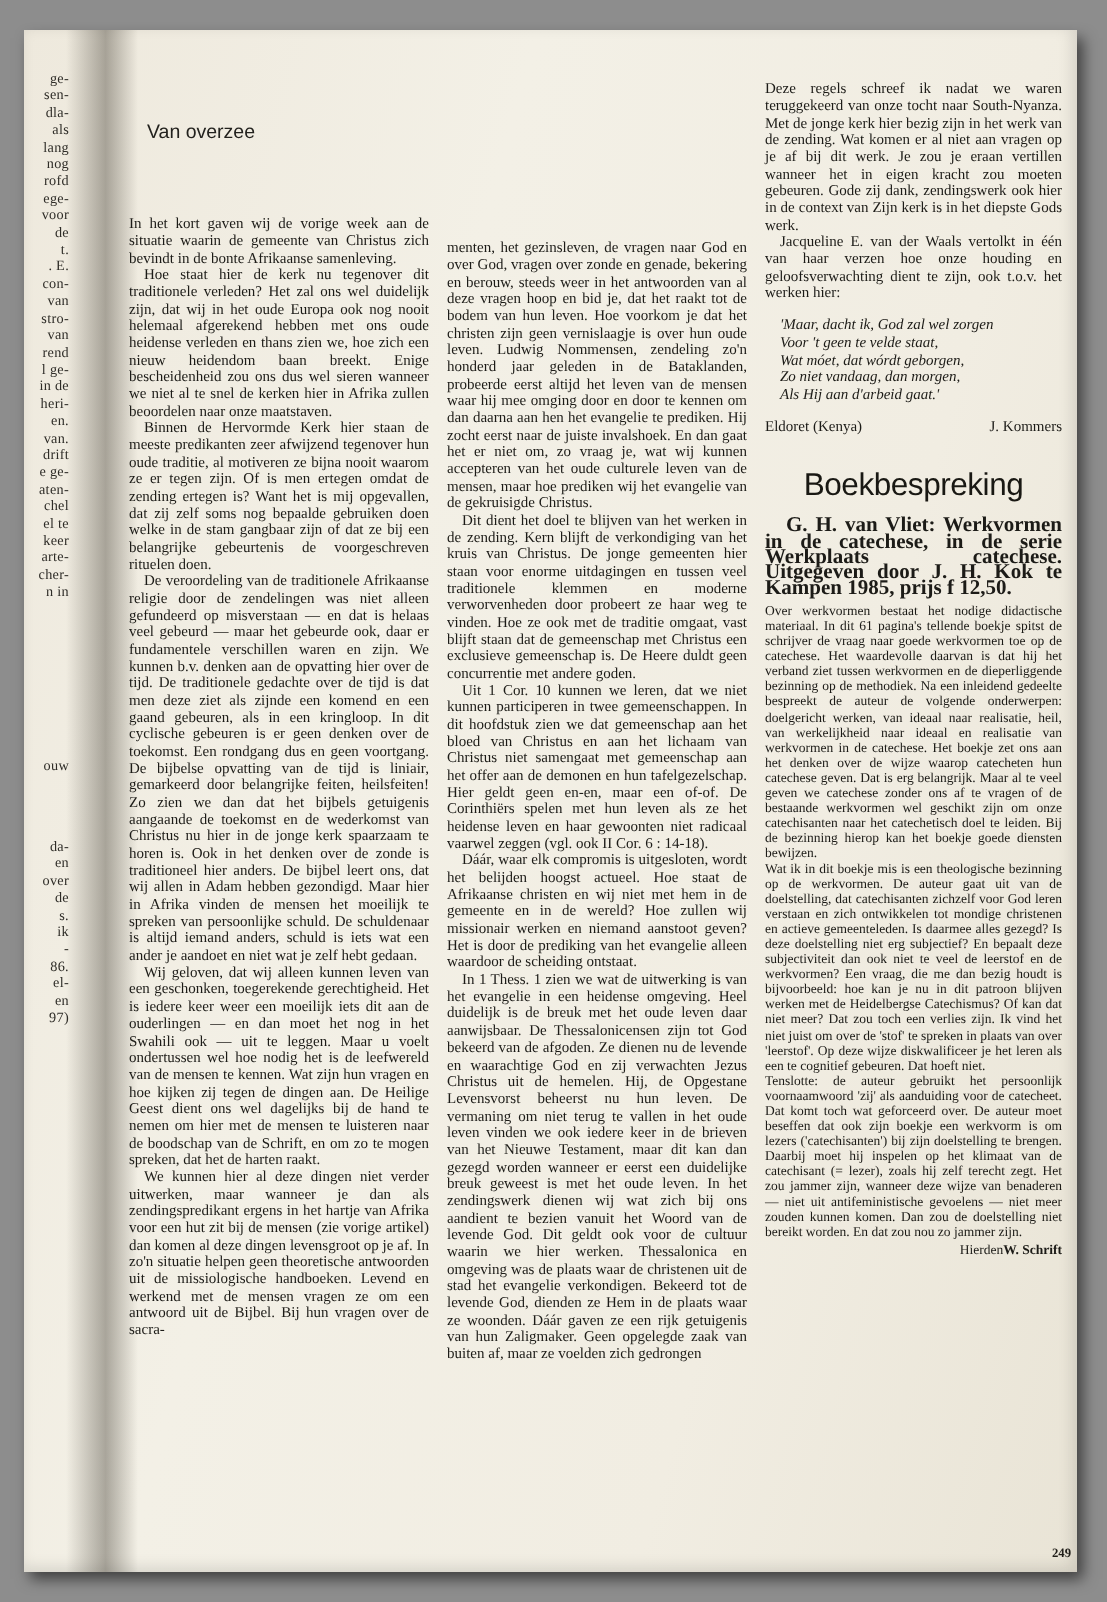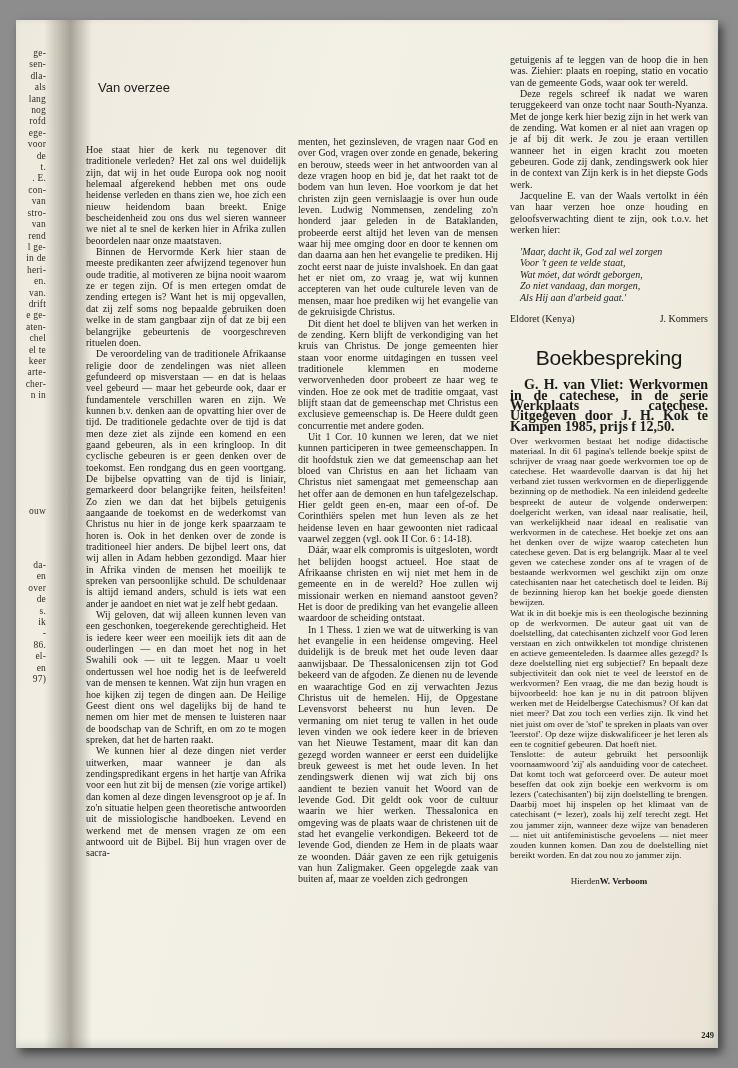--- a/index.html
+++ b/index.html
@@ -34,41 +34,41 @@
   .kicker{
     font-family:"Liberation Sans",sans-serif;font-size:13px;color:#23221e;margin:0 0 8px 12px;
   }
   .headline{
     font-family:"Liberation Sans",sans-serif;font-weight:400;font-size:23px;
     letter-spacing:-0.4px;margin:0;white-space:nowrap;color:#191813;
   }
   
   .col{position:absolute;text-align:justify;}
   .col-1{left:70px;top:124px;width:200px;}
-  .col-2{left:282px;top:116px;width:200px;}
+  .col-2{left:282px;top:140px;width:200px;}
   .col-3{left:494px;top:34px;width:198px;}
   .body-text{font-size:10px;line-height:11.35px;hyphens:auto;}
   .body-text p{margin:0;}
   .body-text p + p{text-indent:10px;}
   
   .poem{margin:10px 0 10px 10px;font-style:italic;text-align:left;font-size:10px;line-height:11.6px;}
   .sig-row{display:flex;justify-content:space-between;font-size:10px;margin-top:0;text-align:right;}
   .sig-author{font-weight:400;}
   
   .review-heading{
     font-family:"Liberation Sans",sans-serif;font-weight:400;font-size:21px;
     letter-spacing:-0.3px;margin:22px 0 10px 0;text-align:center;color:#191813;
   }
   .book-info{
     font-weight:700;font-size:14px;line-height:10.3px;text-indent:14px;margin:0 0 4px 0;
     text-align:justify;
   }
   .review-text{font-size:9px;line-height:10.1px;hyphens:auto;}
   .review-text p{margin:0;}
-  .review-sig{display:flex;justify-content:center;font-size:9px;margin-top:16px;text-align:left;}
+  .review-sig{display:flex;justify-content:flex-end;font-size:9px;margin-top:2px;text-align:left;}
   .review-sig .sig-author{font-weight:700;}
   
   .page-number{
     position:absolute;right:4px;bottom:8px;font-size:8.5px;font-weight:700;color:#211f1a;
   }
 </style>
 </head>
 <body>
 
 <div class="scan-page">
@@ -116,38 +116,38 @@
 el-
 en
 97)</div>
   <div class="gutter-shadow"></div>
 
   <div class="article-header">
     <div class="kicker">Van overzee</div>
   </div>
 
   <div class="col col-1 body-text">
+    <p>In het kort gaven wij de vorige week aan de situatie waarin de gemeente van Christus zich bevindt in de bonte Afrikaanse samenleving.</p>
     <p>Hoe staat hier de kerk nu tegenover dit traditionele verleden? Het zal ons wel duidelijk zijn, dat wij in het oude Europa ook nog nooit helemaal afgerekend hebben met ons oude heidense verleden en thans zien we, hoe zich een nieuw heidendom baan breekt. Enige bescheidenheid zou ons dus wel sieren wanneer we niet al te snel de kerken hier in Afrika zullen beoordelen naar onze maatstaven.</p>
     <p>Binnen de Hervormde Kerk hier staan de meeste predikanten zeer afwijzend tegenover hun oude traditie, al motiveren ze bijna nooit waarom ze er tegen zijn. Of is men ertegen omdat de zending ertegen is? Want het is mij opgevallen, dat zij zelf soms nog bepaalde gebruiken doen welke in de stam gangbaar zijn of dat ze bij een belangrijke gebeurtenis de voorgeschreven rituelen doen.</p>
     <p>De veroordeling van de traditionele Afrikaanse religie door de zendelingen was niet alleen gefundeerd op misverstaan — en dat is helaas veel gebeurd — maar het gebeurde ook, daar er fundamentele verschillen waren en zijn. We kunnen b.v. denken aan de opvatting hier over de tijd. De traditionele gedachte over de tijd is dat men deze ziet als zijnde een komend en een gaand gebeuren, als in een kringloop. In dit cyclische gebeuren is er geen denken over de toekomst. Een rondgang dus en geen voortgang. De bijbelse opvatting van de tijd is liniair, gemarkeerd door belangrijke feiten, heilsfeiten! Zo zien we dan dat het bijbels getuigenis aangaande de toekomst en de wederkomst van Christus nu hier in de jonge kerk spaarzaam te horen is. Ook in het denken over de zonde is traditioneel hier anders. De bijbel leert ons, dat wij allen in Adam hebben gezondigd. Maar hier in Afrika vinden de mensen het moeilijk te spreken van persoonlijke schuld. De schuldenaar is altijd iemand anders, schuld is iets wat een ander je aandoet en niet wat je zelf hebt gedaan.</p>
     <p>Wij geloven, dat wij alleen kunnen leven van een geschonken, toegerekende gerechtigheid. Het is iedere keer weer een moeilijk iets dit aan de ouderlingen — en dan moet het nog in het Swahili ook — uit te leggen. Maar u voelt ondertussen wel hoe nodig het is de leefwereld van de mensen te kennen. Wat zijn hun vragen en hoe kijken zij tegen de dingen aan. De Heilige Geest dient ons wel dagelijks bij de hand te nemen om hier met de mensen te luisteren naar de boodschap van de Schrift, en om zo te mogen spreken, dat het de harten raakt.</p>
     <p>We kunnen hier al deze dingen niet verder uitwerken, maar wanneer je dan als zendingspredikant ergens in het hartje van Afrika voor een hut zit bij de mensen (zie vorige artikel) dan komen al deze dingen levensgroot op je af. In zo'n situatie helpen geen theoretische antwoorden uit de missiologische handboeken. Levend en werkend met de mensen vragen ze om een antwoord uit de Bijbel. Bij hun vragen over de sacra-</p>
   </div>
 
   <div class="col col-2 body-text">
     <p>menten, het gezinsleven, de vragen naar God en over God, vragen over zonde en genade, bekering en berouw, steeds weer in het antwoorden van al deze vragen hoop en bid je, dat het raakt tot de bodem van hun leven. Hoe voorkom je dat het christen zijn geen vernislaagje is over hun oude leven. Ludwig Nommensen, zendeling zo'n honderd jaar geleden in de Bataklanden, probeerde eerst altijd het leven van de mensen waar hij mee omging door en door te kennen om dan daarna aan hen het evangelie te prediken. Hij zocht eerst naar de juiste invalshoek. En dan gaat het er niet om, zo vraag je, wat wij kunnen accepteren van het oude culturele leven van de mensen, maar hoe prediken wij het evangelie van de gekruisigde Christus.</p>
     <p>Dit dient het doel te blijven van het werken in de zending. Kern blijft de verkondiging van het kruis van Christus. De jonge gemeenten hier staan voor enorme uitdagingen en tussen veel traditionele klemmen en moderne verworvenheden door probeert ze haar weg te vinden. Hoe ze ook met de traditie omgaat, vast blijft staan dat de gemeenschap met Christus een exclusieve gemeenschap is. De Heere duldt geen concurrentie met andere goden.</p>
     <p>Uit 1 Cor. 10 kunnen we leren, dat we niet kunnen participeren in twee gemeenschappen. In dit hoofdstuk zien we dat gemeenschap aan het bloed van Christus en aan het lichaam van Christus niet samengaat met gemeenschap aan het offer aan de demonen en hun tafelgezelschap. Hier geldt geen en-en, maar een of-of. De Corinthiërs spelen met hun leven als ze het heidense leven en haar gewoonten niet radicaal vaarwel zeggen (vgl. ook II Cor. 6 : 14-18).</p>
     <p>Dáár, waar elk compromis is uitgesloten, wordt het belijden hoogst actueel. Hoe staat de Afrikaanse christen en wij niet met hem in de gemeente en in de wereld? Hoe zullen wij missionair werken en niemand aanstoot geven? Het is door de prediking van het evangelie alleen waardoor de scheiding ontstaat.</p>
     <p>In 1 Thess. 1 zien we wat de uitwerking is van het evangelie in een heidense omgeving. Heel duidelijk is de breuk met het oude leven daar aanwijsbaar. De Thessalonicensen zijn tot God bekeerd van de afgoden. Ze dienen nu de levende en waarachtige God en zij verwachten Jezus Christus uit de hemelen. Hij, de Opgestane Levensvorst beheerst nu hun leven. De vermaning om niet terug te vallen in het oude leven vinden we ook iedere keer in de brieven van het Nieuwe Testament, maar dit kan dan gezegd worden wanneer er eerst een duidelijke breuk geweest is met het oude leven. In het zendingswerk dienen wij wat zich bij ons aandient te bezien vanuit het Woord van de levende God. Dit geldt ook voor de cultuur waarin we hier werken. Thessalonica en omgeving was de plaats waar de christenen uit de stad het evangelie verkondigen. Bekeerd tot de levende God, dienden ze Hem in de plaats waar ze woonden. Dáár gaven ze een rijk getuigenis van hun Zaligmaker. Geen opgelegde zaak van buiten af, maar ze voelden zich gedrongen</p>
   </div>
 
   <div class="col col-3">
     <div class="body-text">
-      <p>getuigenis af te leggen van de hoop die in hen was. Ziehier: plaats en roeping, statio en vocatio van de gemeente Gods, waar ook ter wereld.</p>
       <p>Deze regels schreef ik nadat we waren teruggekeerd van onze tocht naar South-Nyanza. Met de jonge kerk hier bezig zijn in het werk van de zending. Wat komen er al niet aan vragen op je af bij dit werk. Je zou je eraan vertillen wanneer het in eigen kracht zou moeten gebeuren. Gode zij dank, zendingswerk ook hier in de context van Zijn kerk is in het diepste Gods werk.</p>
       <p>Jacqueline E. van der Waals vertolkt in één van haar verzen hoe onze houding en geloofsverwachting dient te zijn, ook t.o.v. het werken hier:</p>
     </div>
 
     <div class="poem">
       <div class="poem-line">'Maar, dacht ik, God zal wel zorgen</div>
       <div class="poem-line">Voor 't geen te velde staat,</div>
       <div class="poem-line">Wat móet, dat wórdt geborgen,</div>
       <div class="poem-line">Zo niet vandaag, dan morgen,</div>
       <div class="poem-line">Als Hij aan d'arbeid gaat.'</div>
@@ -163,18 +163,18 @@
     <p class="book-info">G. H. van Vliet: Werkvormen in de catechese, in de serie Werkplaats catechese. Uitgegeven door J. H. Kok te Kampen 1985, prijs f 12,50.</p>
 
     <div class="review-text" style="text-align:justify;">
       <p>Over werkvormen bestaat het nodige didactische materiaal. In dit 61 pagina's tellende boekje spitst de schrijver de vraag naar goede werkvormen toe op de catechese. Het waardevolle daarvan is dat hij het verband ziet tussen werkvormen en de dieperliggende bezinning op de methodiek. Na een inleidend gedeelte bespreekt de auteur de volgende onderwerpen: doelgericht werken, van ideaal naar realisatie, heil, van werkelijkheid naar ideaal en realisatie van werkvormen in de catechese. Het boekje zet ons aan het denken over de wijze waarop catecheten hun catechese geven. Dat is erg belangrijk. Maar al te veel geven we catechese zonder ons af te vragen of de bestaande werkvormen wel geschikt zijn om onze catechisanten naar het catechetisch doel te leiden. Bij de bezinning hierop kan het boekje goede diensten bewijzen.</p>
       <p>Wat ik in dit boekje mis is een theologische bezinning op de werkvormen. De auteur gaat uit van de doelstelling, dat catechisanten zichzelf voor God leren verstaan en zich ontwikkelen tot mondige christenen en actieve gemeenteleden. Is daarmee alles gezegd? Is deze doelstelling niet erg subjectief? En bepaalt deze subjectiviteit dan ook niet te veel de leerstof en de werkvormen? Een vraag, die me dan bezig houdt is bijvoorbeeld: hoe kan je nu in dit patroon blijven werken met de Heidelbergse Catechismus? Of kan dat niet meer? Dat zou toch een verlies zijn. Ik vind het niet juist om over de 'stof' te spreken in plaats van over 'leerstof'. Op deze wijze diskwalificeer je het leren als een te cognitief gebeuren. Dat hoeft niet.</p>
       <p>Tenslotte: de auteur gebruikt het persoonlijk voornaamwoord 'zij' als aanduiding voor de catecheet. Dat komt toch wat geforceerd over. De auteur moet beseffen dat ook zijn boekje een werkvorm is om lezers ('catechisanten') bij zijn doelstelling te brengen. Daarbij moet hij inspelen op het klimaat van de catechisant (= lezer), zoals hij zelf terecht zegt. Het zou jammer zijn, wanneer deze wijze van benaderen — niet uit antifeministische gevoelens — niet meer zouden kunnen komen. Dan zou de doelstelling niet bereikt worden. En dat zou nou zo jammer zijn.</p>
     </div>
 
     <div class="review-sig">
       <span class="sig-place">Hierden</span>
-      <span class="sig-author">W. Verboom</span>
+      <span class="sig-author">W. Schrift</span>
     </div>
   </div>
 
   <div class="page-number">249</div>
 </div>
 
 </body></html>

